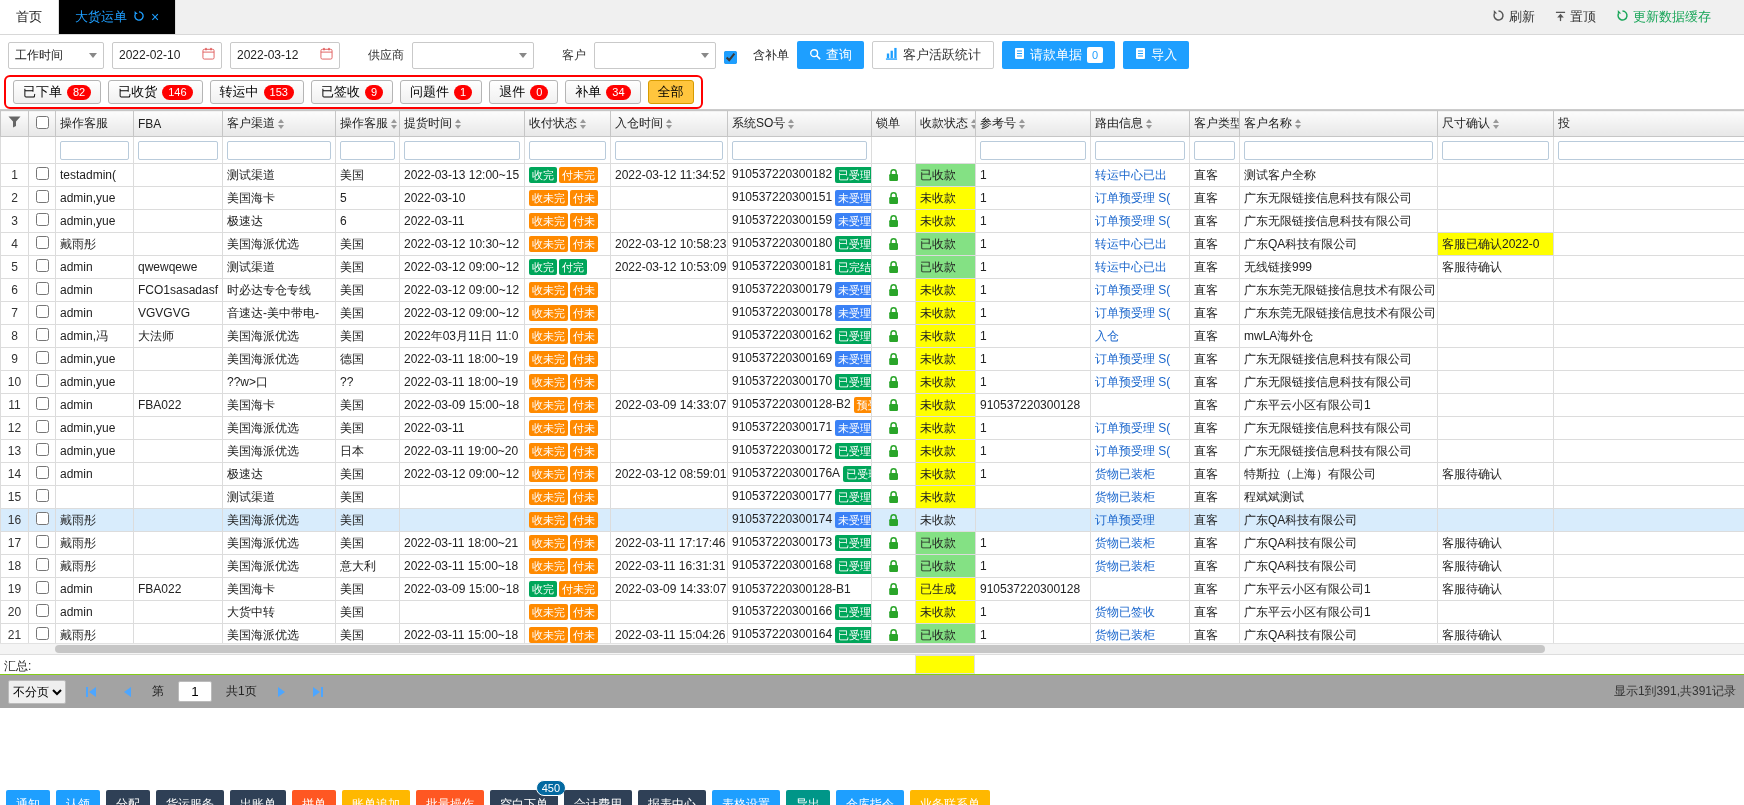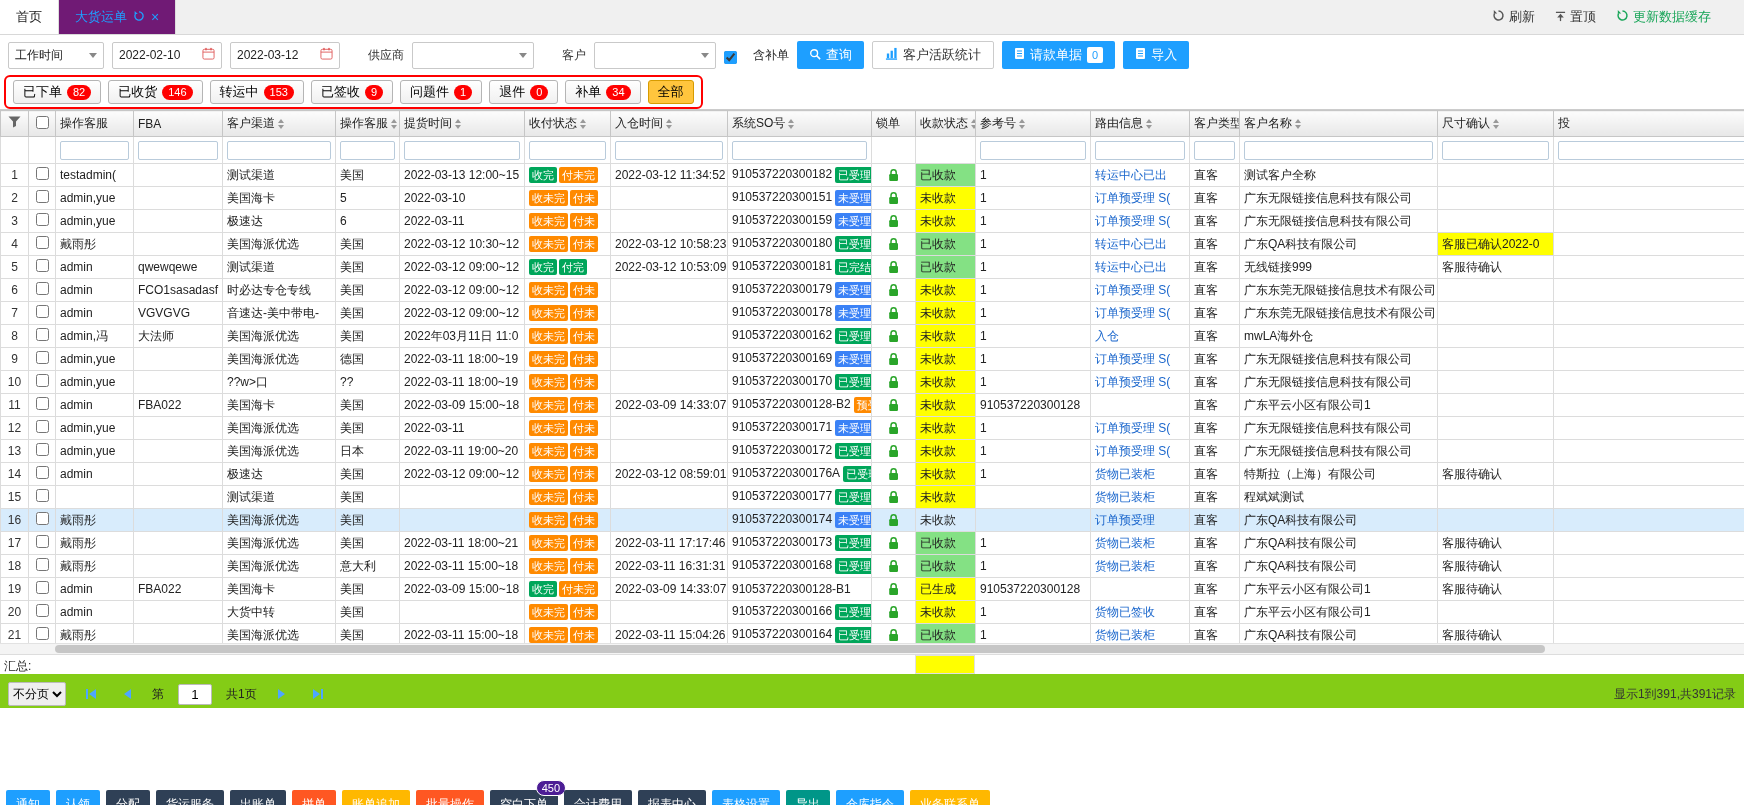--- a/index.html
+++ b/index.html
@@ -2,21 +2,21 @@
 <html><head>
 <meta charset="utf-8">
 <style>
   html,body{margin:0;padding:0;width:1744px;height:805px;overflow:hidden;background:#fff;
     font-family:"Liberation Sans","DejaVu Sans",sans-serif;font-size:12px;color:#222;position:relative}
   *{box-sizing:border-box}
 
   
   .tabbar{height:35px;background:#f0f0f0;display:flex;align-items:stretch;border-bottom:1px solid #d8d8d8}
   .tab{display:flex;align-items:center;gap:6px;padding:0 16px;background:#fff;border-right:1px solid #ddd;font-size:13px;cursor:pointer}
-  .tab.active{background:#701a75;color:#1E9FFF}
+  .tab.active{background:#000000;color:#1E9FFF}
   .tab-close{color:#1E9FFF;font-size:14px;line-height:1}
   .win-controls{margin-left:auto;display:flex;align-items:center;gap:20px;padding-right:33px;font-size:13px;color:#333}
   .wc{display:flex;align-items:center;gap:4px;cursor:pointer}
   .wc.green{color:#18a558}
 
   
   .filterbar{height:40px;display:flex;align-items:center;gap:8px;padding:0 8px;background:#fff}
   .combo,.dateinput{height:27px;border:1px solid #c9c9c9;border-radius:2px;display:flex;align-items:center;justify-content:space-between;padding:0 6px;gap:6px;background:#fff}
   .combo{width:96px}.combo.wide{width:122px}
   .dateinput{width:110px}
@@ -61,33 +61,33 @@
   .lockic svg{vertical-align:middle}
   .hscroll{position:absolute;left:0;right:0;bottom:0;height:11px;background:#f4f4f4;border-top:1px solid #e2e2e2}
   .hthumb{position:absolute;left:55px;width:1490px;height:8px;top:1px;background:#c6c6c6;border-radius:4px;cursor:pointer}
 
   
   .summary{height:20px;position:relative;border-top:1px solid #ddd;background:#fff}
   .summary-label{position:absolute;left:4px;top:3px}
   .summary-cell{position:absolute;left:915px;width:60px;top:0;bottom:0;background:#ffff00;border:1px solid #e0e0e0}
 
   
-  .pagebar{height:34px;border-top:6px solid #84cc16;display:flex;align-items:center;gap:14px;padding:0 8px;background:#84cc16}
+  .pagebar{height:34px;border-top:1px solid #84cc16;display:flex;align-items:center;gap:14px;padding:0 8px;background:#a3a3a3}
   .pagebar select{height:24px;border:1px solid #bbb;border-radius:2px;font-size:12px}
   .pgbtn{min-width:22px;height:22px;display:inline-flex;align-items:center;justify-content:center;cursor:pointer;gap:1px}
   .tri-l{width:0;height:0;border-top:5px solid transparent;border-bottom:5px solid transparent;border-right:7px solid #4da6ff}
   .tri-r{width:0;height:0;border-top:5px solid transparent;border-bottom:5px solid transparent;border-left:7px solid #4da6ff}
   .pbar{width:2px;height:10px;background:#4da6ff}
   .pginput{width:34px;height:21px;border:1px solid #bbb;text-align:center;border-radius:2px}
   .recinfo{margin-left:auto;color:#333}
 
   
   .footer-toolbar{position:absolute;left:0;top:790px;width:1744px;height:40px;display:flex;gap:6px;padding:0 6px;align-items:flex-start;overflow:visible}
   .fbtn{height:28px;border:none;border-radius:2px;color:#fff;padding:0 10px;font-size:12px;position:relative;white-space:nowrap;cursor:pointer}
-  .fbadge{position:absolute;top:-10px;right:-8px;background:#4c1d95;color:#fff;border:1px solid #fff;border-radius:9px;padding:0 5px;font-size:11px;line-height:14px}
+  .fbadge{position:absolute;top:-10px;right:-8px;background:#0369a1;color:#fff;border:1px solid #fff;border-radius:9px;padding:0 5px;font-size:11px;line-height:14px}
 </style>
 </head>
 <body>
 
 <div class="tabbar">
   <div class="tab">
     <span>首页</span>
   </div>
   <div class="tab active">
     <span>大货运单</span>

